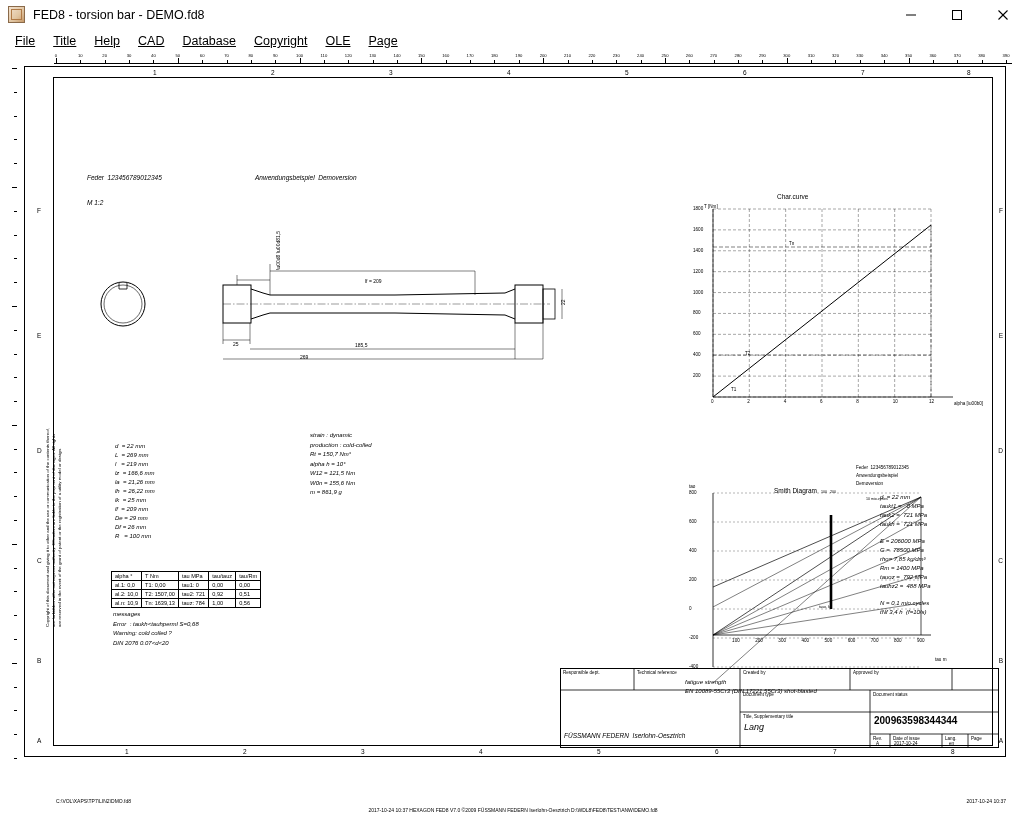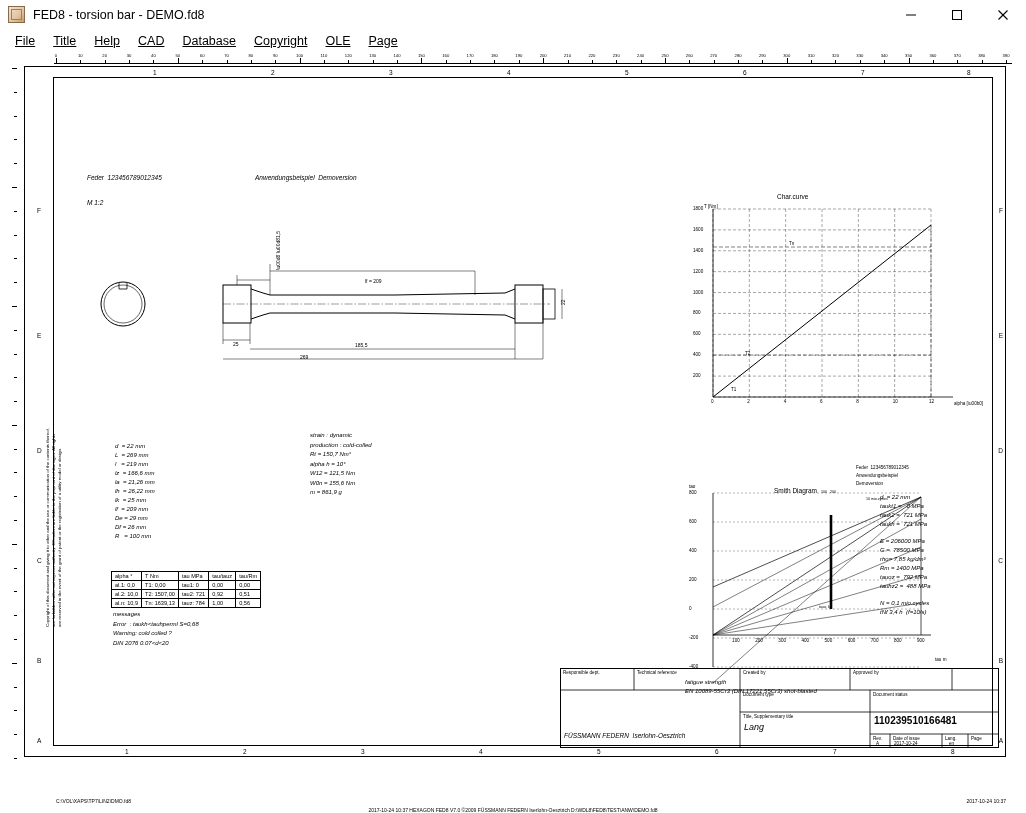--- a/index.html
+++ b/index.html
@@ -603,21 +603,21 @@
           <div class="tb-lab" style="left:293px;top:2px;">Approved by</div>
           <div class="tb-lab" style="left:183px;top:24px;">Document type</div>
           <div class="tb-lab" style="left:313px;top:24px;">Document status</div>
           <div class="tb-lab" style="left:183px;top:46px;">Title, Supplementary title</div>
           <div class="tb-lab" style="left:313px;top:68px;">Rev.</div>
           <div class="tb-lab" style="left:333px;top:68px;">Date of issue</div>
           <div class="tb-lab" style="left:385px;top:68px;">Lang.</div>
           <div class="tb-lab" style="left:411px;top:68px;">Page</div>
 
           <div class="tb-val" style="left:4px;top:64px;font-size:6.5px;">FÜSSMANN FEDERN  Iserlohn-Oesztrich</div>
-          <div class="tb-val" style="left:314px;top:47px;font-size:10px;font-style:normal;font-weight:bold;">110239510166481</div>
+          <div class="tb-val" style="left:314px;top:47px;font-size:10px;font-style:normal;font-weight:bold;">200963598344344</div>
           <div class="tb-val" style="left:184px;top:54px;font-size:9px;">Lang</div>
           <div class="tb-val" style="left:316px;top:73px;font-size:4.6px;font-style:normal;">A</div>
           <div class="tb-val" style="left:334px;top:73px;font-size:4.6px;font-style:normal;">2017-10-24</div>
           <div class="tb-val" style="left:389px;top:73px;font-size:4.6px;font-style:normal;">en</div>
         </div>
 
       </div>
     </div>
   </div>
 

